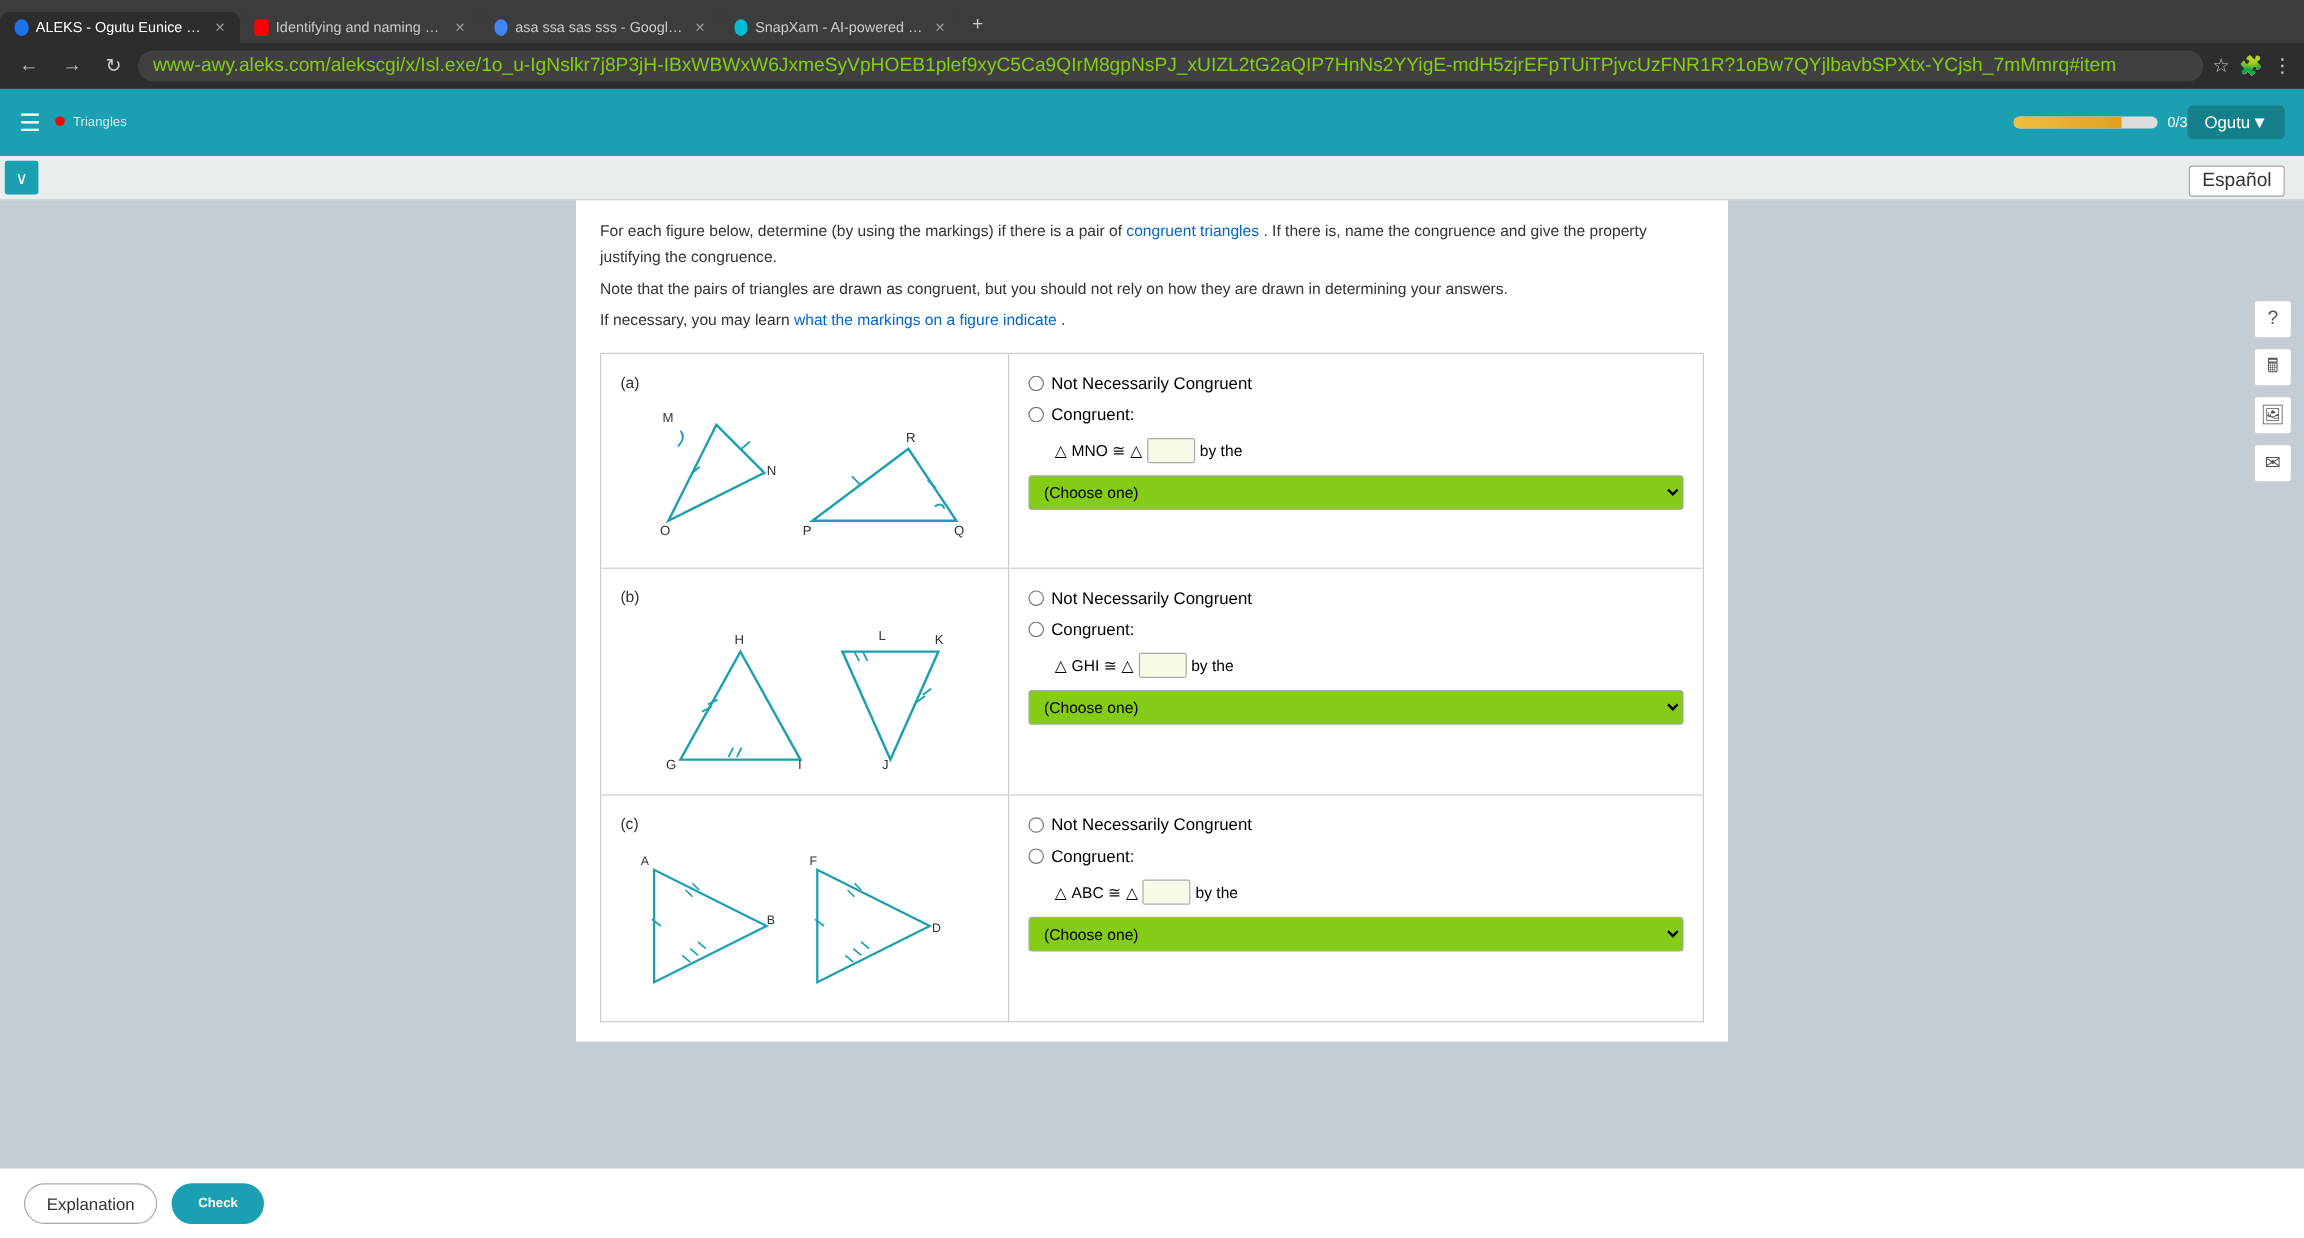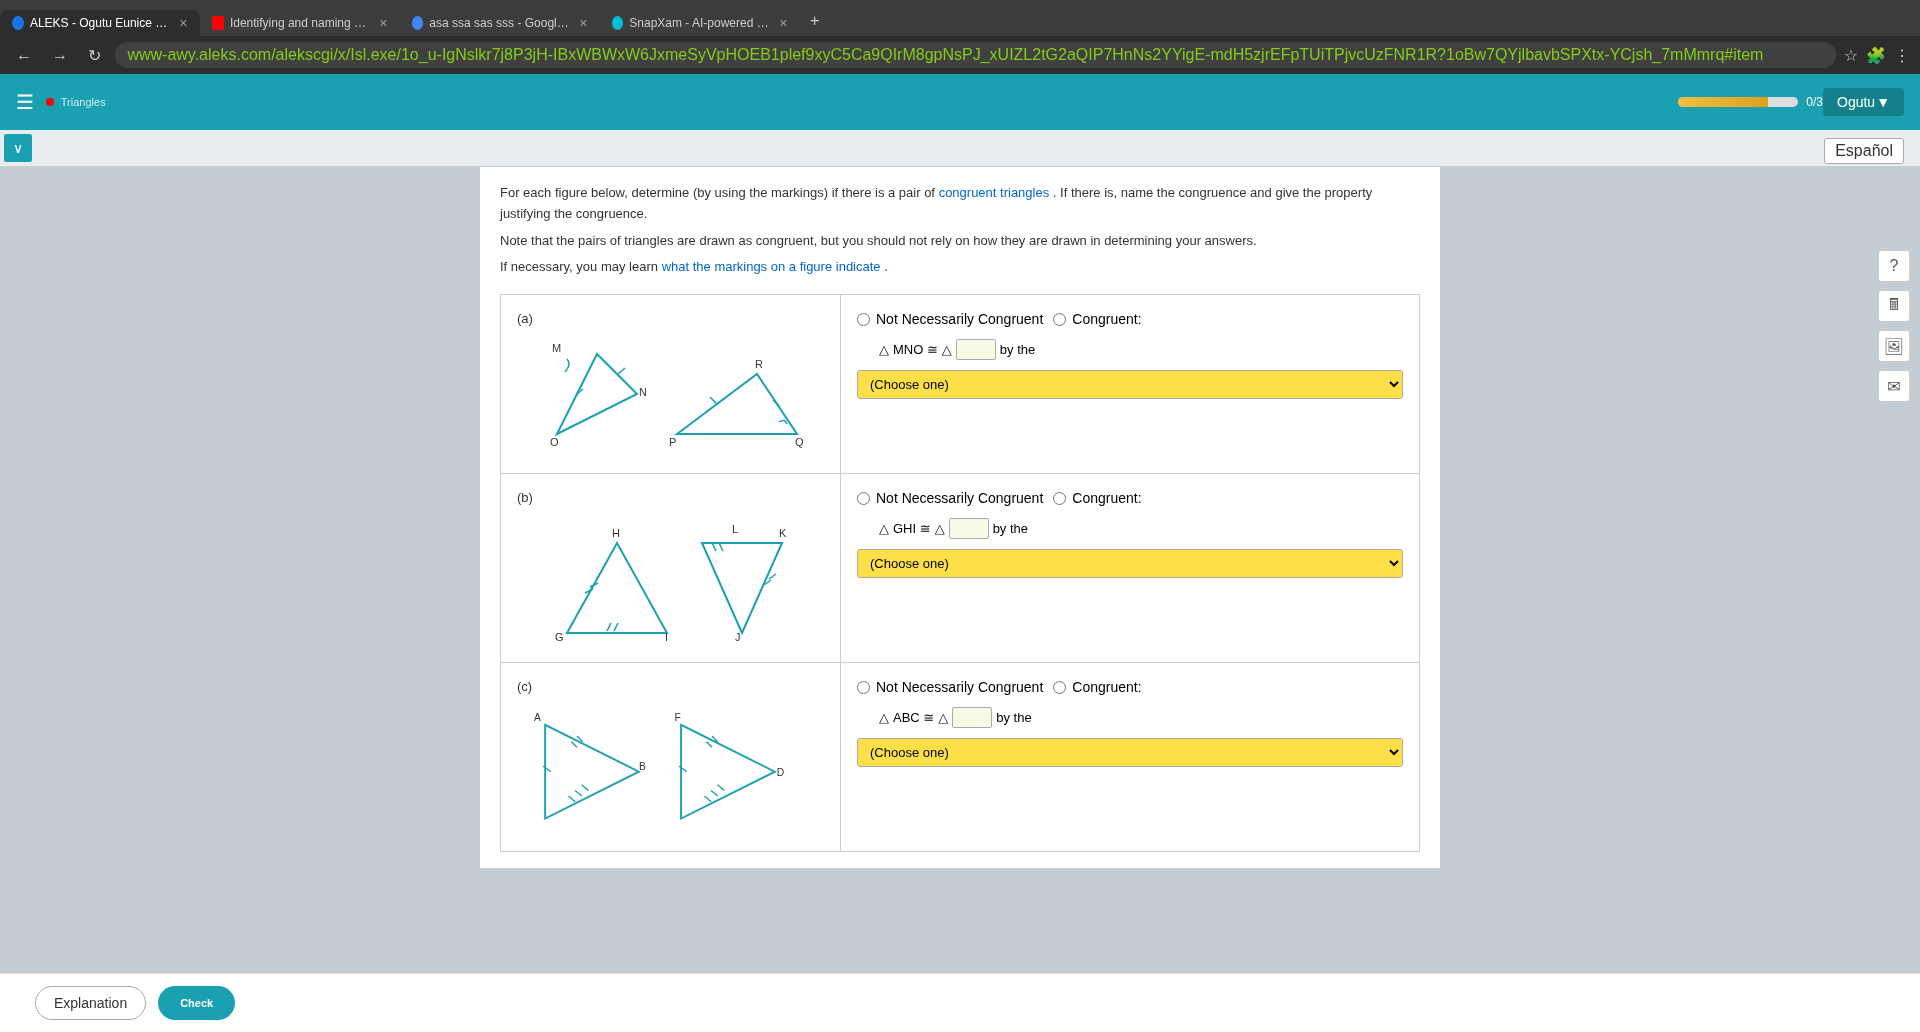--- a/index.html
+++ b/index.html
@@ -47,31 +47,31 @@
     .question-instructions { font-size: 13px; color: #333; line-height: 1.6; margin-bottom: 8px; }
     .congruent-link { color: #0066cc; text-decoration: none; text-align: center; }
 
     .problems-grid { border: 1px solid #ccc; margin-top: 16px; }
     .problem-row { display: flex; border-bottom: 1px solid #ccc; }
     .problem-row:last-child { border-bottom: none; }
     .problem-figure { flex: 0 0 340px; padding: 16px; border-right: 1px solid #ccc; min-height: 160px; position: relative; }
     .problem-label { font-size: 13px; color: #333; margin-bottom: 8px; font-weight: normal; }
     .problem-answer { flex: 1; padding: 16px; }
 
-    .radio-group { display: flex; gap: 10px; margin-bottom: 12px; }
+    .radio-group { display: flex; flex-direction: column; gap: 10px; margin-bottom: 12px; }
     .radio-option { display: flex; align-items: center; gap: 6px; cursor: pointer; }
     .radio-option input[type="radio"] { accent-color: #1aa0b0; cursor: pointer; }
 
     .congruence-stmt { display: flex; align-items: center; gap: 4px; font-size: 13px; margin-top: 4px; margin-left: 22px; margin-bottom: 10px; }
     .congruence-input { width: 40px; border: 1px solid #aaa; padding: 2px 4px; font-size: 13px; background: #f9f9e8; border-radius: 2px; }
 
-    .dropdown-select { width: 100%; padding: 5px 8px; border: 1px solid #aaa; border-radius: 3px; font-size: 13px; background: #fde047; cursor: pointer; }
-
-    
-    .bottom-bar { background: white; border-top: 1px solid #ddd; padding: 12px 35px; display: flex; justify-content: flex-start; gap: 12px; position: fixed; bottom: 0; left: 0; right: 0; z-index: 100; }
+    .dropdown-select { width: 100%; padding: 5px 8px; border: 1px solid #aaa; border-radius: 3px; font-size: 13px; background: #84cc16; cursor: pointer; }
+
+    
+    .bottom-bar { background: white; border-top: 1px solid #ddd; padding: 12px 20px; display: flex; justify-content: flex-start; gap: 12px; position: fixed; bottom: 0; left: 0; right: 0; z-index: 100; }
     .btn-explanation { background: white; border: 1px solid #aaa; color: #333; padding: 8px 18px; border-radius: 20px; cursor: pointer; font-size: 14px; }
     .btn-check { background: #1aa0b0; border: none; color: white; padding: 8px 22px; border-radius: 20px; cursor: pointer; font-size: 11px; font-weight: bold; }
 
     
     .footer { background: #2d2d2d; color: #aaa; font-size: 11px; text-align: center; padding: 6px; }
 
     
     .sidebar-icons { position: absolute; right: 10px; top: 120px; display: flex; flex-direction: column; gap: 8px; }
     .sidebar-icon { width: 32px; height: 32px; background: white; border: 1px solid #ccc; border-radius: 3px; display: flex; align-items: center; justify-content: center; cursor: pointer; font-size: 16px; color: #555; }
 

